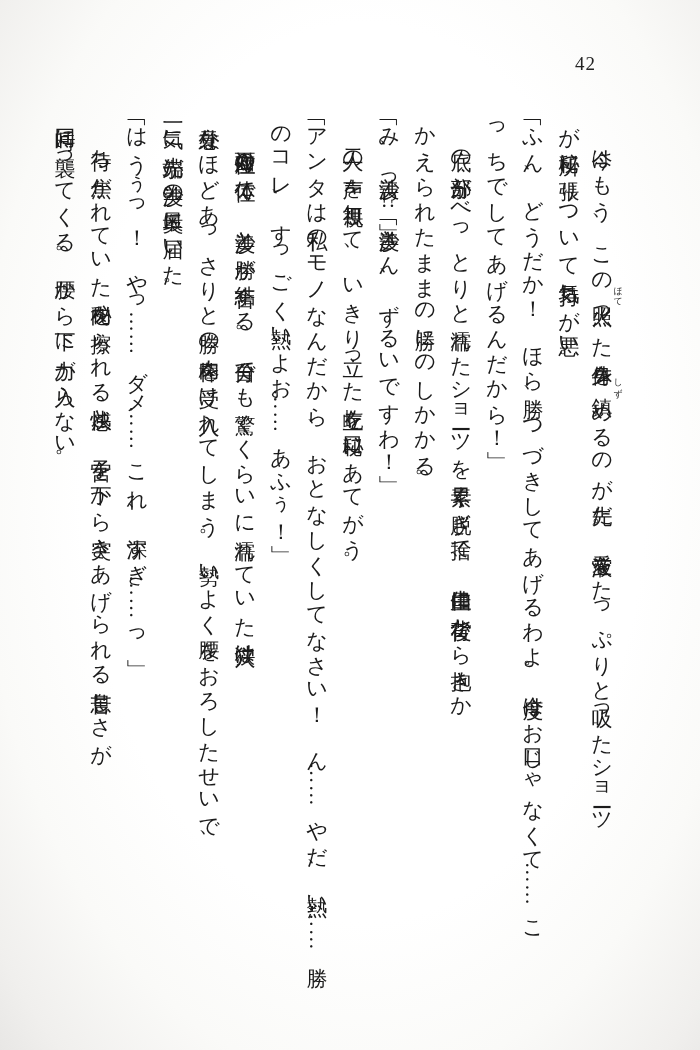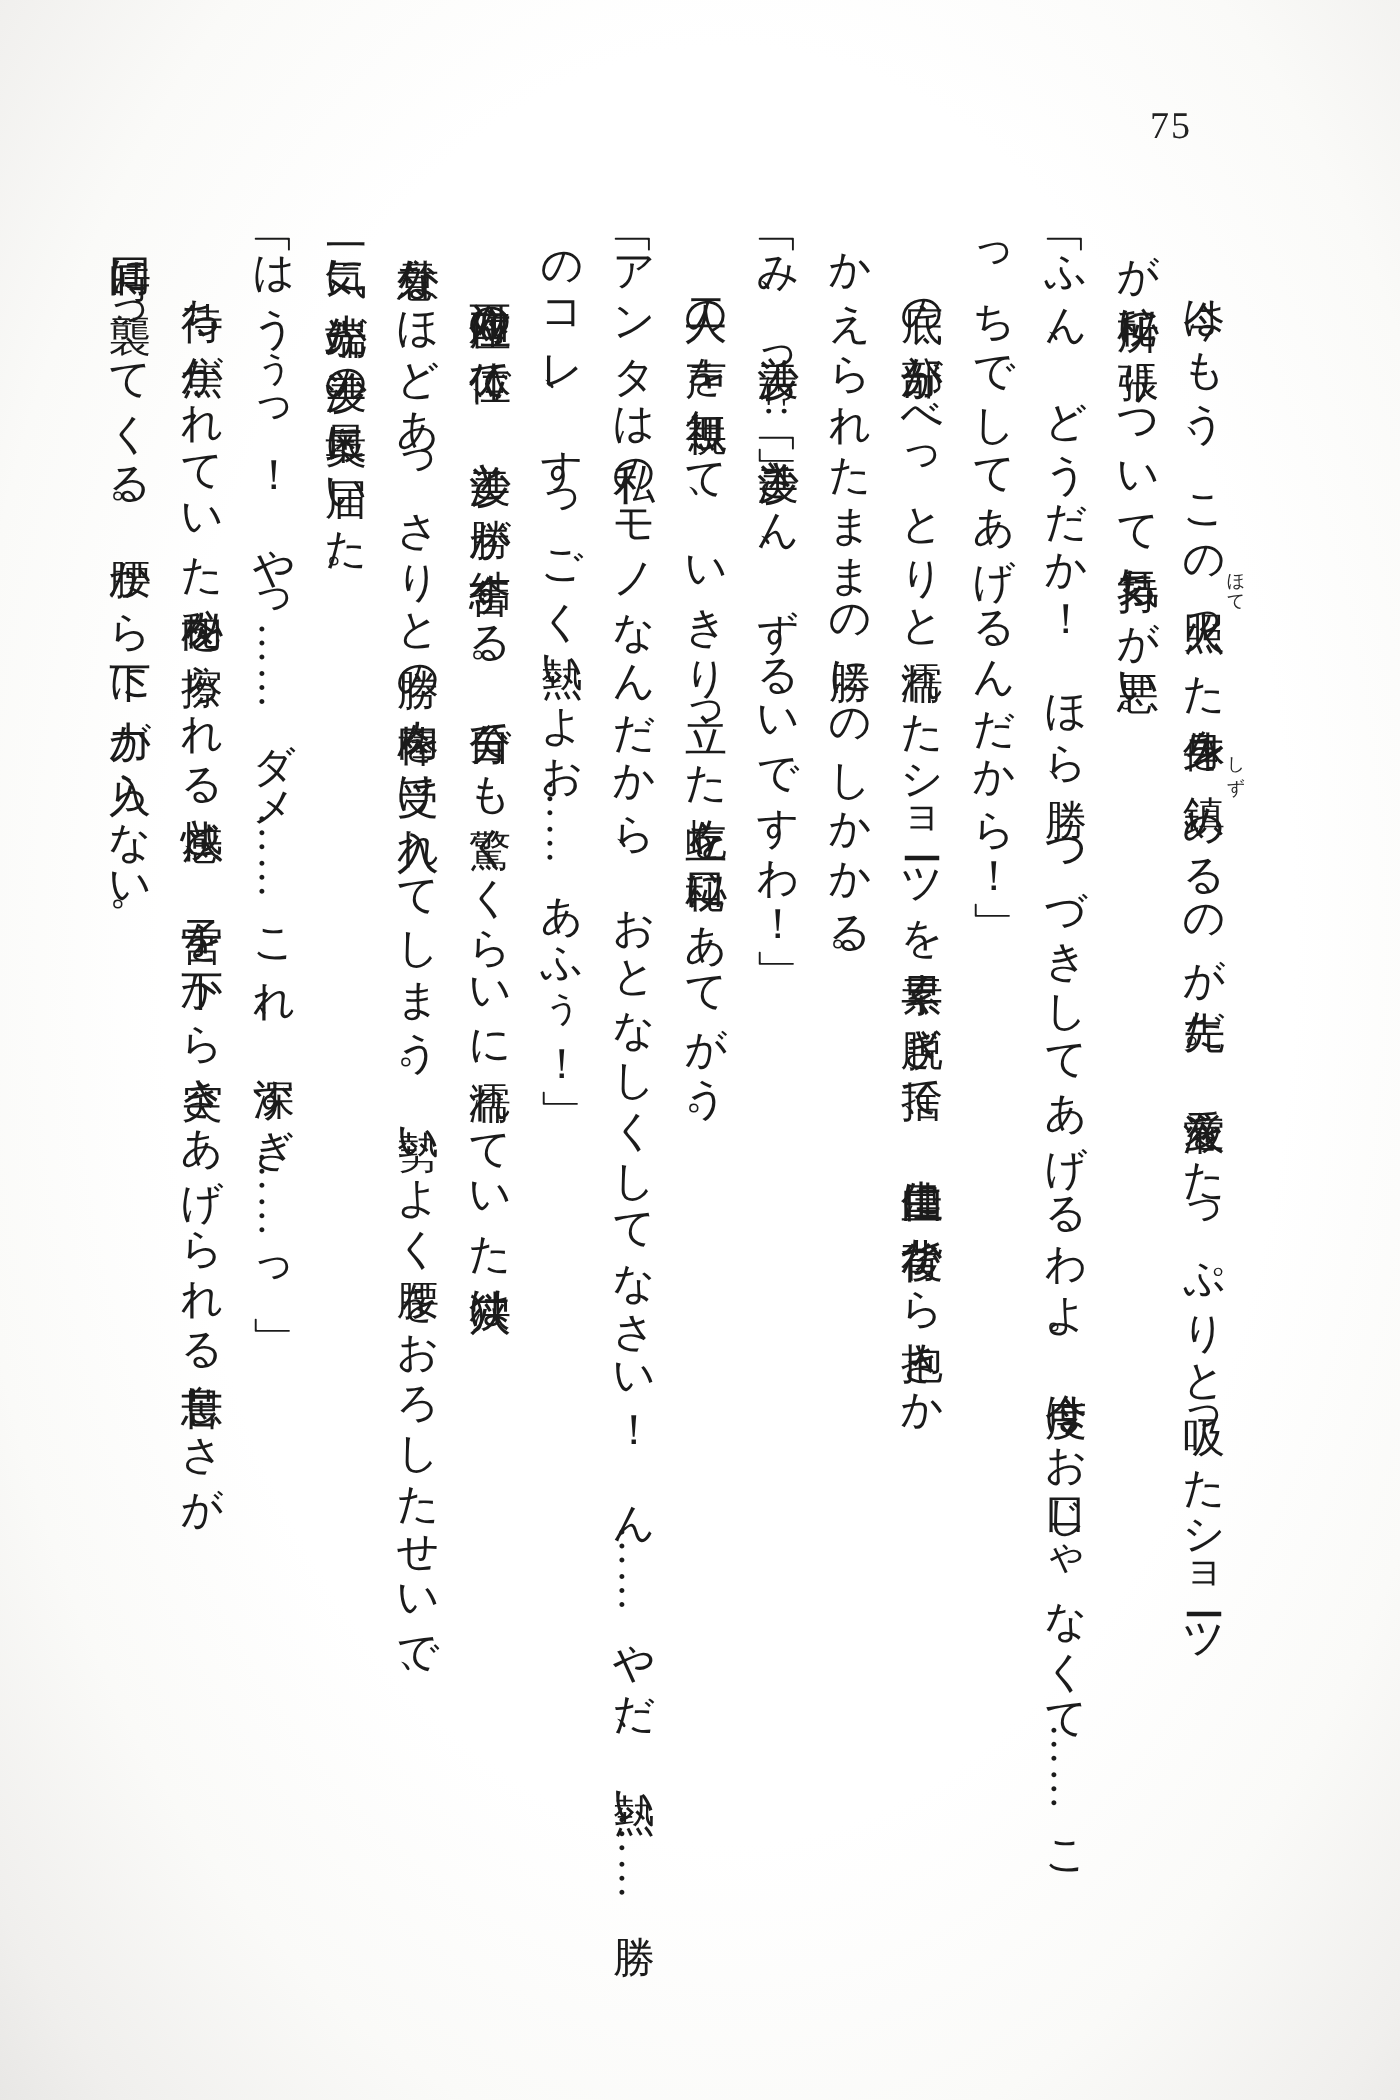--- a/index.html
+++ b/index.html
@@ -58,21 +58,21 @@
   }
   .tcy {
     text-combine-upright: all;
     letter-spacing: 0;
   }
 </style>
 </head>
 <body>
 
 <div class="book-page">
-  <div class="page-number">75</div>
+  <div class="page-number">42</div>
   <div class="page-text">
       <div class="tcol indent">今はもう、この<ruby>火照<rt>ほて</rt></ruby>った身体を<ruby>鎮<rt>しず</rt></ruby>めるのが先だ。愛液をたっぷりと吸ったショーツ</div>
       <div class="tcol">が秘所に張りついて気持ちが悪い。</div>
       <div class="tcol">「ふん、どうだか！　ほら勝、つづきしてあげるわよ。今度はお口じゃなくて……こ</div>
       <div class="tcol">っちでしてあげるんだから！」</div>
       <div class="tcol indent">底の部分がべっとりと濡れたショーツを素早く脱ぎ捨て、由佳里に背後から抱きか</div>
       <div class="tcol">かえられたままの勝にのしかかる。</div>
       <div class="tcol">「み、美沙っ<span class="tcy">!?</span>」「美沙さん、ずるいですわ！」</div>
       <div class="tcol indent">二人の声を無視して、いきり立った屹立を秘口にあてがう。</div>
       <div class="tcol">「アンタは私のモノなんだから、おとなしくしてなさい！　ん……やだ、熱い……勝</div>

